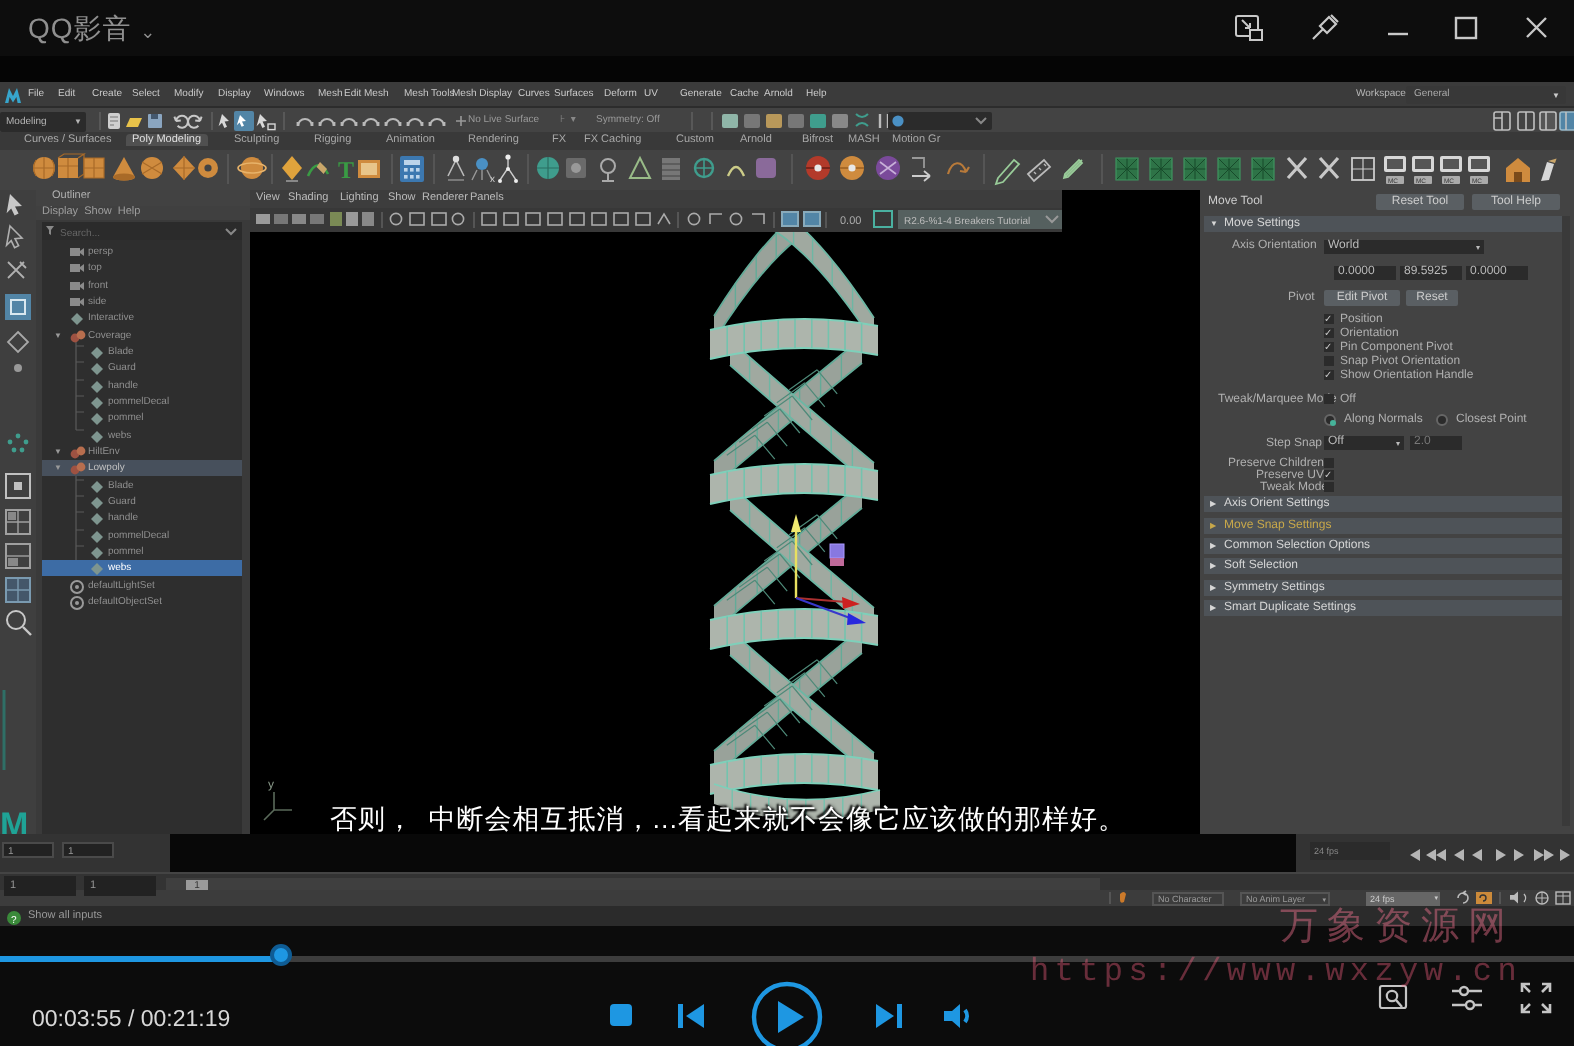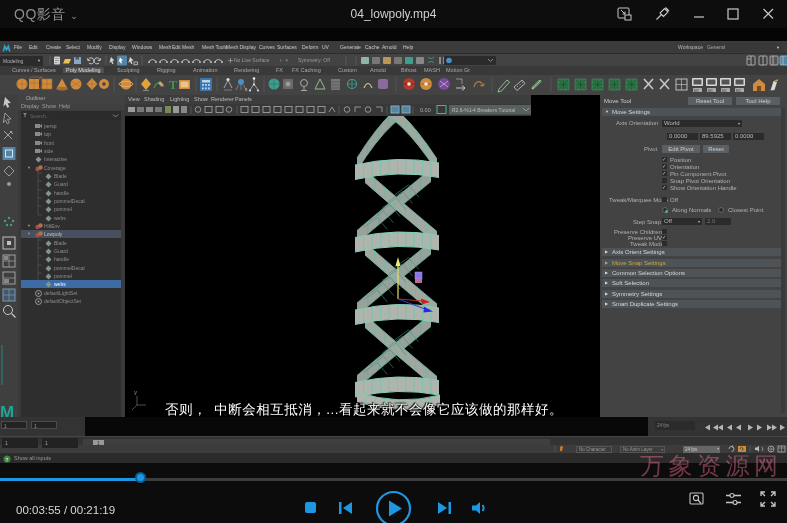--- a/index.html
+++ b/index.html
@@ -49,30 +49,29 @@
 
 
 #player{left:0;top:463px;width:787px;height:60px;background:#0c0c0c;}
 #pbar{left:0;top:15px;width:787px;height:3px;background:#3d3d3d;}
 #pbar-fill{left:0;top:0;width:141px;height:3px;background:#1e97e2;}
 #pbar-thumb{left:135px;top:-6px;width:11px;height:11px;border-radius:50%;background:#1e97e2;border:2px solid #0f5c94;}
 #ptime{left:16px;top:41px;font-size:11.5px;color:#d8d8d8;}
 .pc{top:38px;}
 
 
-#wm1{left:640px;top:450px;font-size:24px;color:rgba(255,120,150,0.42);letter-spacing:4.5px;white-space:nowrap;}
+#wm1{left:640px;top:450px;font-size:19px;color:rgba(255,120,150,0.42);letter-spacing:4.5px;white-space:nowrap;}
 #wm2{left:515px;top:477px;font-size:16px;color:rgba(255,100,135,0.38);letter-spacing:2.7px;white-space:nowrap;font-family:"Liberation Mono",monospace;}
 </style>
 </head>
 <body>
 <div id="stage">
 
 <div id="titlebar" class="abs"></div>
 <div id="qqlogo" class="abs">QQ影音 <span style="font-size:9px;">⌄</span></div>
-<div id="vtitle" class="abs">04_lowpoly.mp4</div>
 <div class="abs tbico" style="left:617px;">
 <svg width="15" height="14" viewBox="0 0 15 14">
         <rect x="1" y="1" width="11" height="10" rx="1" fill="none" stroke="#c8c8c8"></rect>
         <rect x="8" y="8" width="6" height="5" fill="#0d0d0d" stroke="#c8c8c8"></rect>
         <path d="M4 3 L8 7 M8 7 L8 4.5 M8 7 L5.5 7" stroke="#c8c8c8" fill="none"></path>
       </svg>
     </div>
 <div class="abs tbico" style="left:655px;">
 <svg width="16" height="14" viewBox="0 0 16 14">
         <path d="M1.5 12.5 L6.5 7.5 M6.5 7.5 L5 6 L9.5 1.5 L13 5 L8.5 9.5 Z M10.5 0.5 L14 4" fill="none" stroke="#c8c8c8" stroke-width="1.1"></path>
@@ -746,14 +745,15 @@
           <path d="M1 4.5 H5 M9 4.5 H16 M1 11.5 H8 M12 11.5 H16" stroke="#c4c4c4" stroke-width="1.3"></path>
           <circle cx="7" cy="4.5" r="2" fill="none" stroke="#c4c4c4" stroke-width="1.2"></circle>
           <circle cx="10" cy="11.5" r="2" fill="none" stroke="#c4c4c4" stroke-width="1.2"></circle>
         </svg></div>
   <div class="abs" style="left:760px;top:28px;"><svg width="16" height="16" viewBox="0 0 16 16">
           <path d="M1 5 L1 1 L5 1 M11 1 L15 1 L15 5 M15 11 L15 15 L11 15 M5 15 L1 15 L1 11 M1.5 1.5 L5 5 M14.5 1.5 L11 5 M14.5 14.5 L11 11 M1.5 14.5 L5 11" stroke="#c4c4c4" stroke-width="1.3" fill="none"></path>
         </svg></div>
 </div>
 
 <div id="wm1" class="abs">万象资源网</div>
+<div id="wm2" class="abs">https://www.wxzyw.cn</div>
 
 </div>
 
 </body></html>

